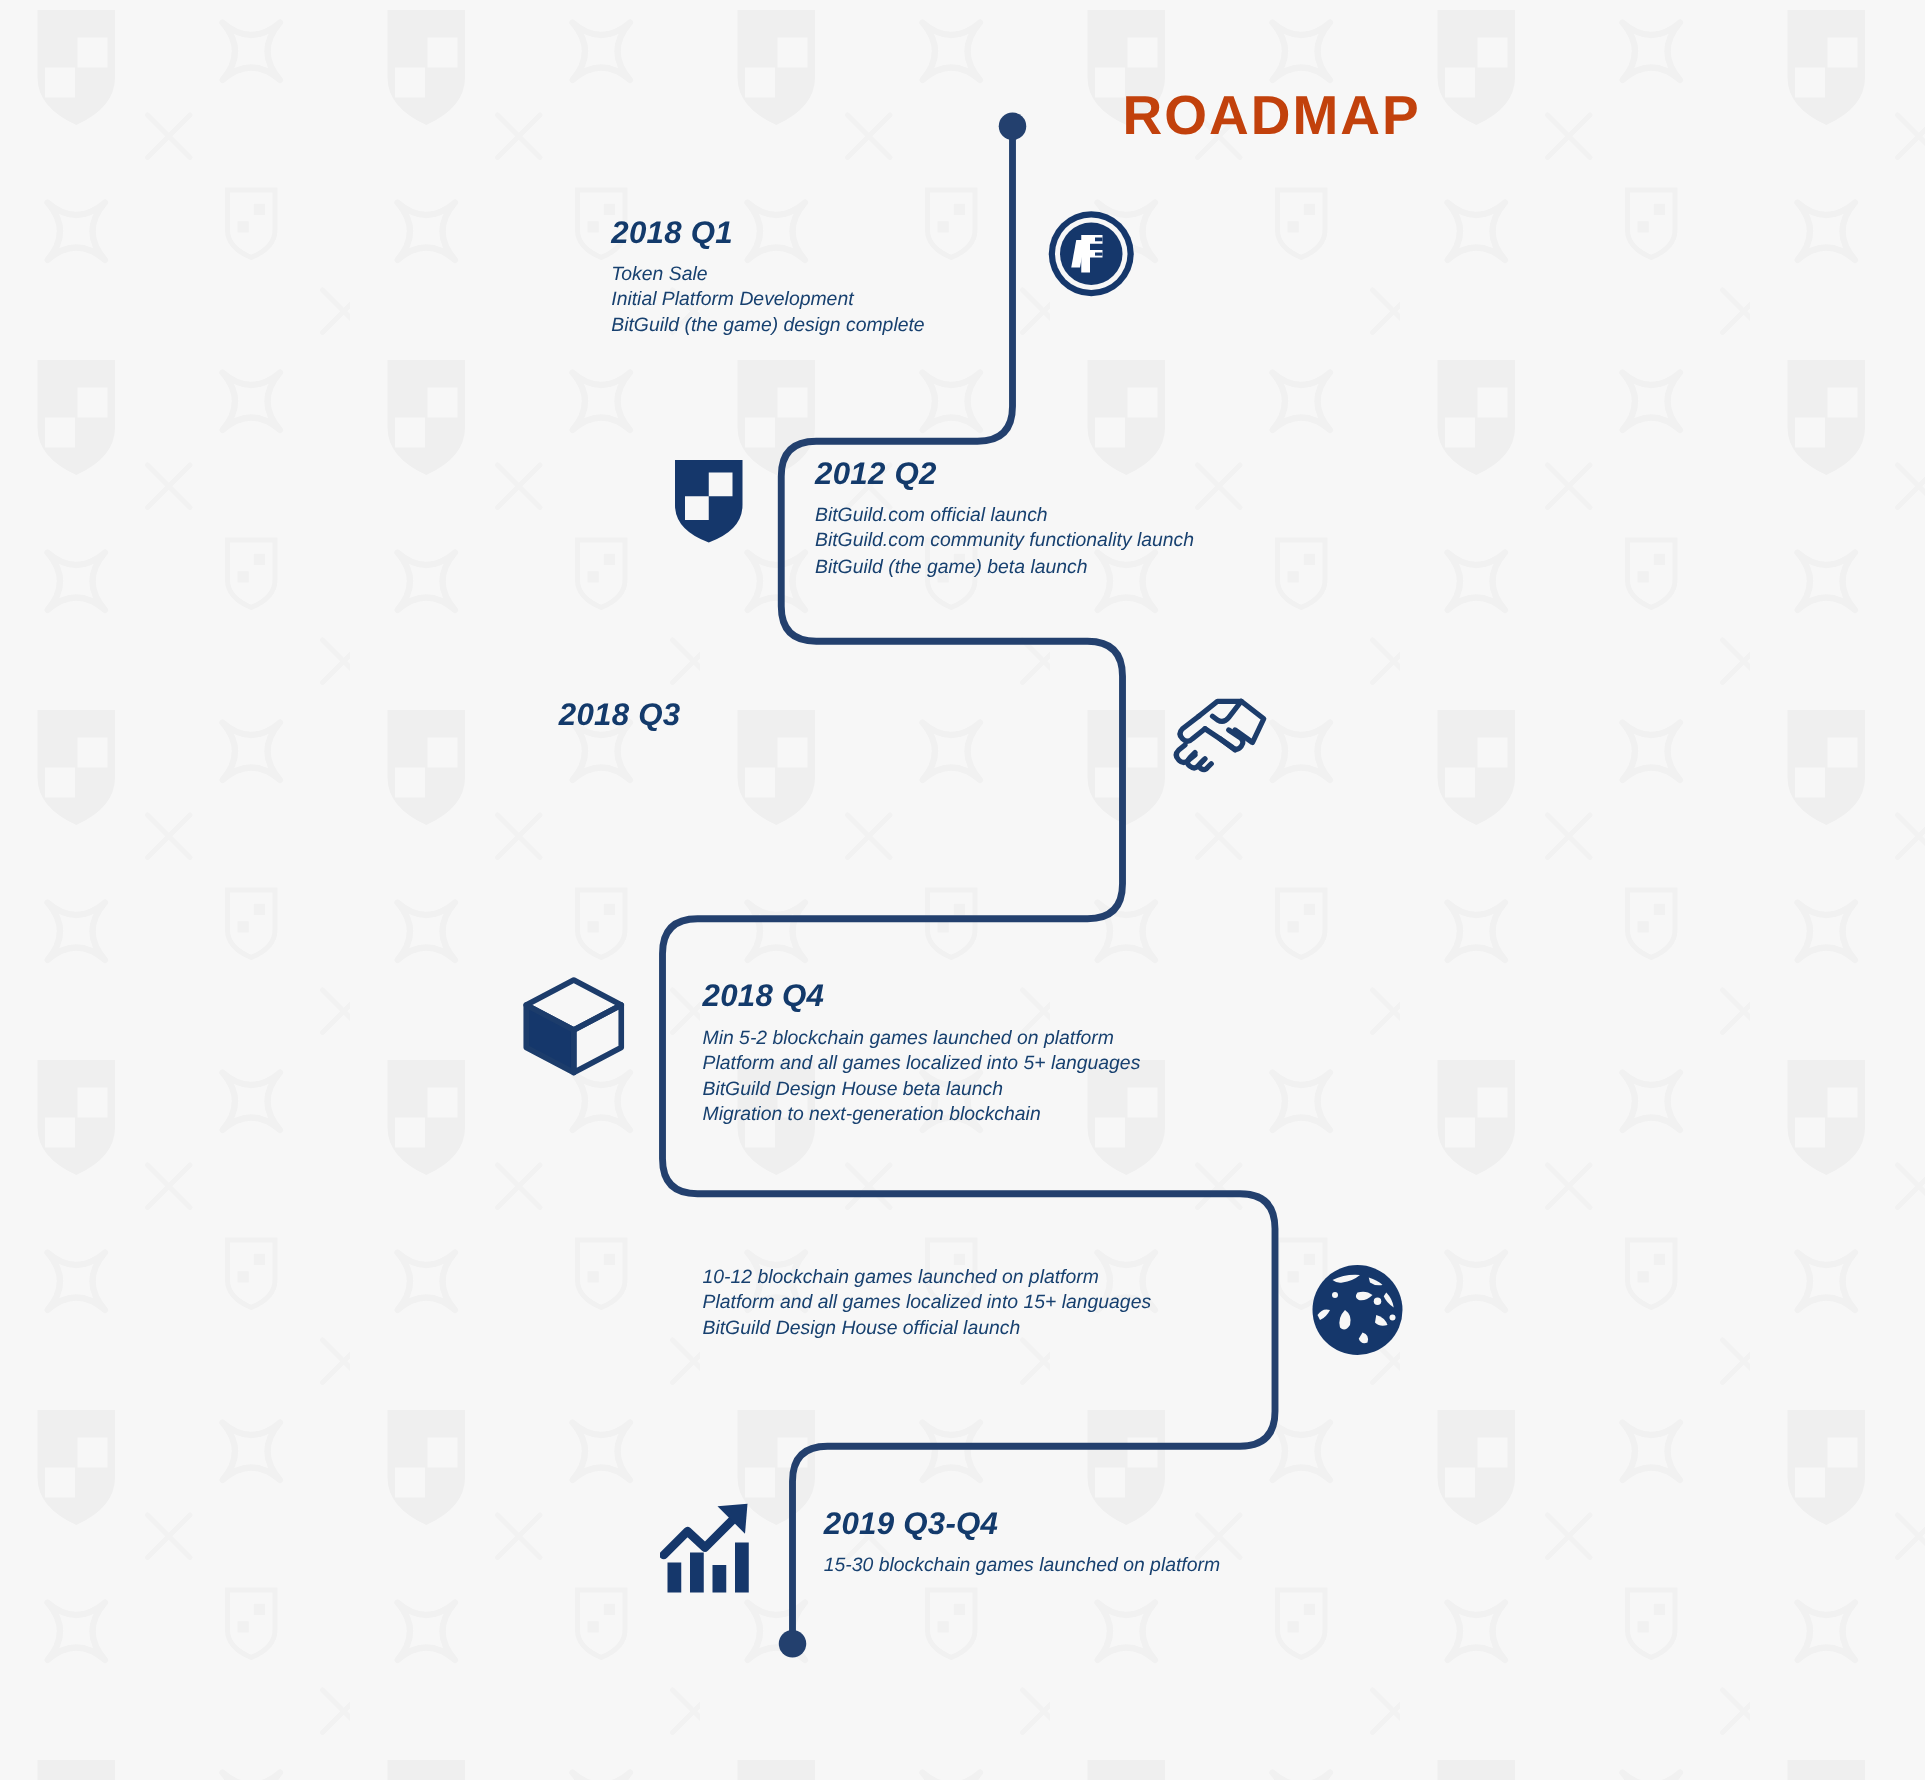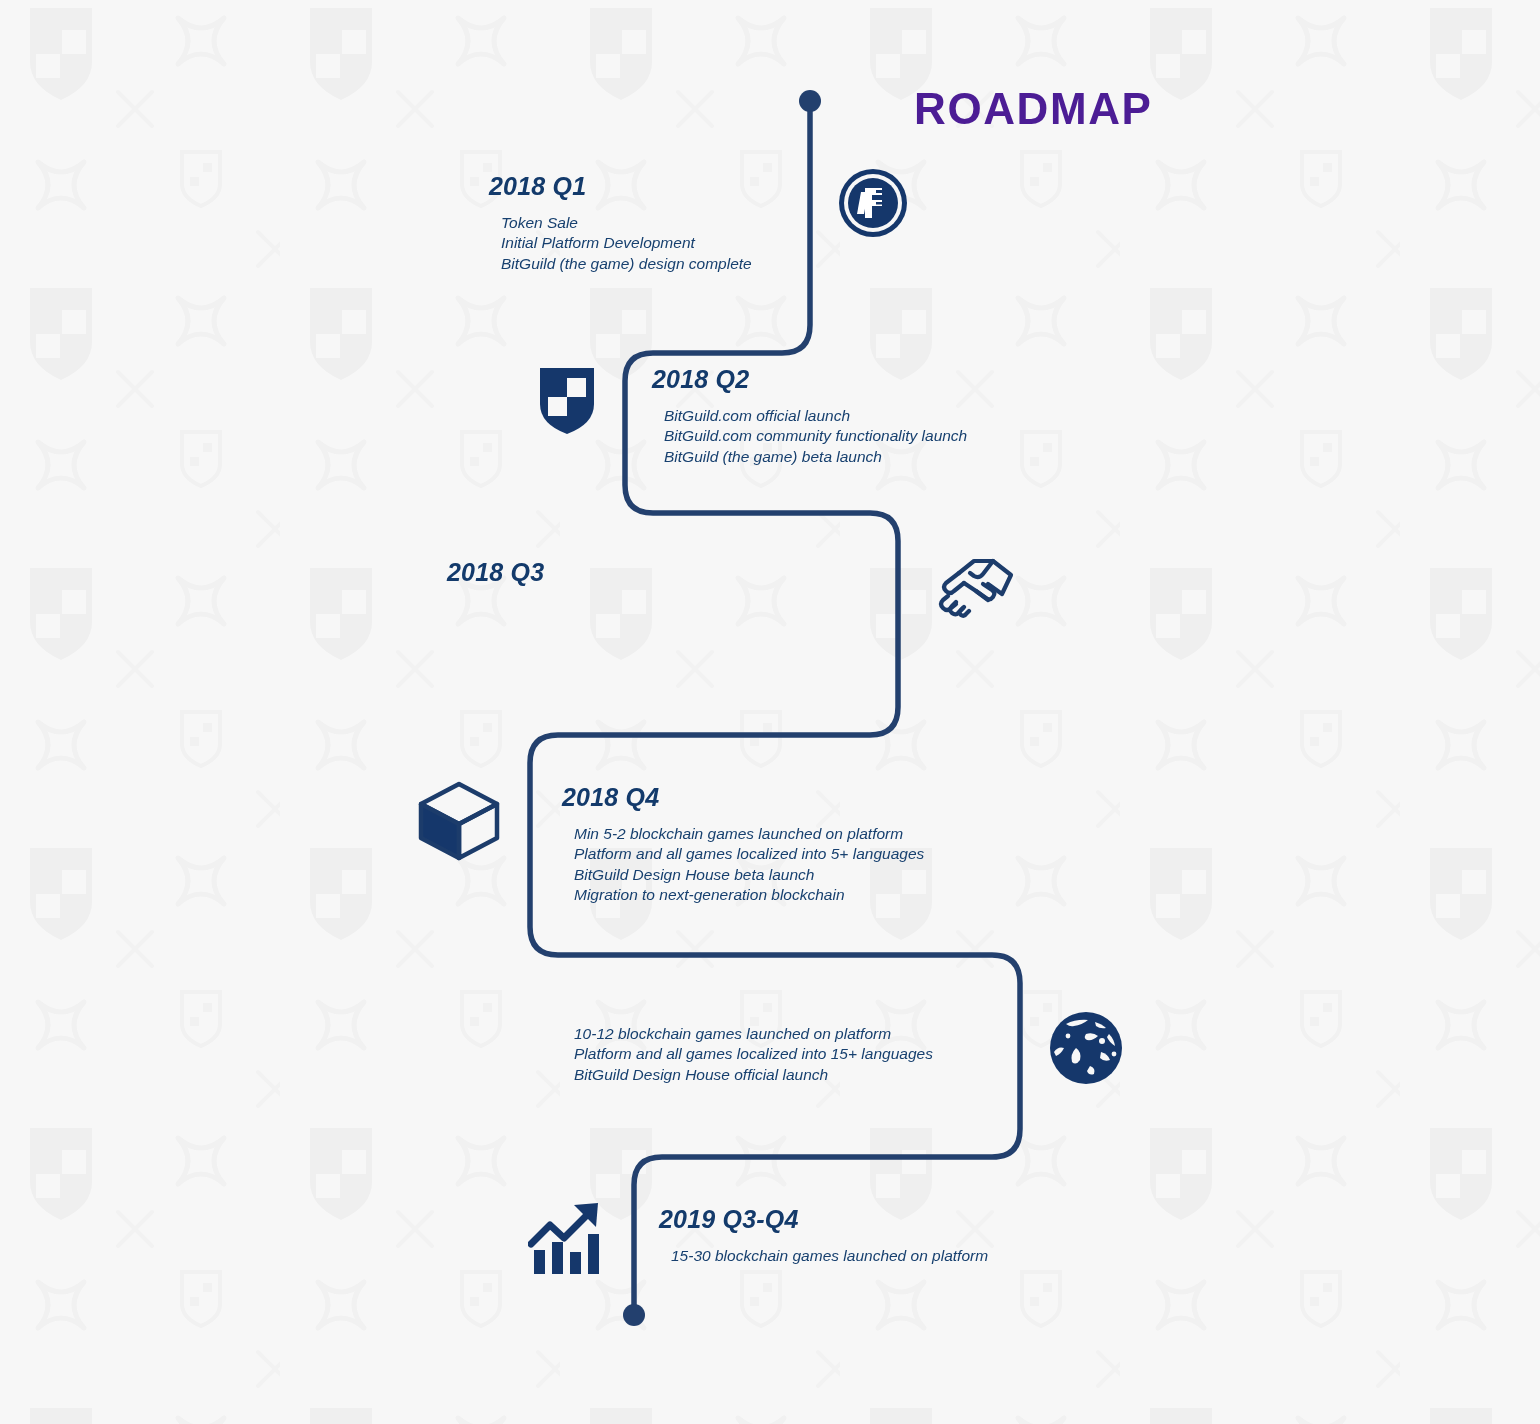--- a/index.html
+++ b/index.html
@@ -41,21 +41,21 @@
   .ms-title {
     font-size: 25px;
     font-weight: bold;
     color: #133a6b;
     letter-spacing: 0.2px;
     margin: 0 0 9px 0;
     white-space: nowrap;
   }
   .ms-list {
     list-style: none;
-    margin: 12px;
+    margin: 0;
     padding: 0;
   }
   .ms-list li {
     font-size: 15.5px;
     line-height: 20.3px;
     color: #17406f;
     white-space: nowrap;
   }
 
   
@@ -66,22 +66,22 @@
 
   
   #page-title {
     position: absolute;
     left: 898px;
     top: 68px;
     z-index: 3;
     font-size: 44px;
     font-weight: bold;
     letter-spacing: 1.6px;
-    color: #4c1d95;
-    margin: 16px;
+    color: #c2410c;
+    margin: 0;
   }
 </style>
 </head>
 <body>
 
 <svg id="bg-pattern" width="1540" height="1424" aria-hidden="true">
   <defs>
     <pattern id="wm" width="280" height="280" patternUnits="userSpaceOnUse">
 
       <g fill="#efefef">
@@ -223,21 +223,21 @@
 <div class="milestone" style="left:489px; top:172px;">
   <div class="ms-title">2018 Q1</div>
   <ul class="ms-list">
     <li>Token Sale</li>
     <li>Initial Platform Development</li>
     <li>BitGuild (the game) design complete</li>
   </ul>
 </div>
 
 <div class="milestone" style="left:652px; top:365px;">
-  <div class="ms-title">2018 Q2</div>
+  <div class="ms-title">2012 Q2</div>
   <ul class="ms-list">
     <li>BitGuild.com official launch</li>
     <li>BitGuild.com community functionality launch</li>
     <li>BitGuild (the game) beta launch</li>
   </ul>
 </div>
 
 <div class="milestone" style="left:447px; top:558px;">
   <div class="ms-title">2018 Q3</div>
 </div>

